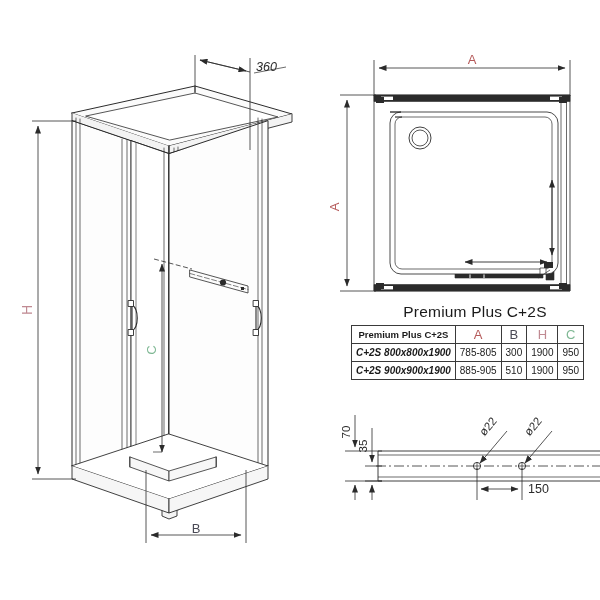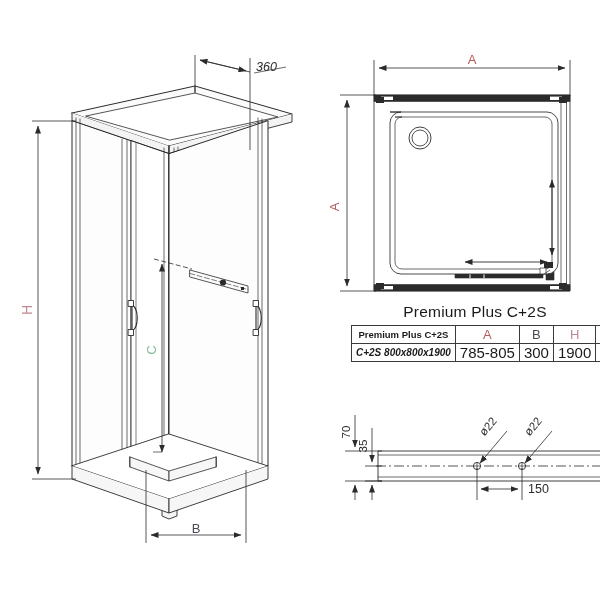--- a/index.html
+++ b/index.html
@@ -36,21 +36,21 @@
     border:1px solid #3a3a3a;
     padding:1px 4px;
     height:15px;
     line-height:14px;
     white-space:nowrap;
     text-align:center;
   }
   td.hdr-name{font-weight:bold;font-size:9.5px;text-align:left;padding-left:5px;}
   td.hdr-letter{font-size:13px;font-weight:normal;padding:0 7px;}
   td.row-name{font-style:italic;font-weight:bold;font-size:10px;text-align:left;padding-left:5px;}
-  td.val{font-size:15px;padding:0 4px;}
+  td.val{font-size:10px;padding:0 4px;}
 </style>
 </head>
 <body>
 
 <div id="sheet">
 
 <svg width="600" height="600" viewBox="0 0 600 600" xmlns="http://www.w3.org/2000/svg">
 
   <defs>
     <marker id="ah" markerWidth="9" markerHeight="7" refX="8.5" refY="3.5" orient="auto" markerUnits="userSpaceOnUse">
@@ -288,16 +288,23 @@
       <td class="hdr-letter" style="color:#c08a92">H</td>
       <td class="hdr-letter" style="color:#7fb894">C</td>
     </tr>
     <tr>
       <td class="row-name">C+2S 800x800x1900</td>
       <td class="val">785-805</td>
       <td class="val">300</td>
       <td class="val">1900</td>
       <td class="val">950</td>
     </tr>
+    <tr>
+      <td class="row-name">C+2S 900x900x1900</td>
+      <td class="val">885-905</td>
+      <td class="val">510</td>
+      <td class="val">1900</td>
+      <td class="val">950</td>
+    </tr>
   </tbody>
 </table>
 
 </div>
 
 </body></html>

